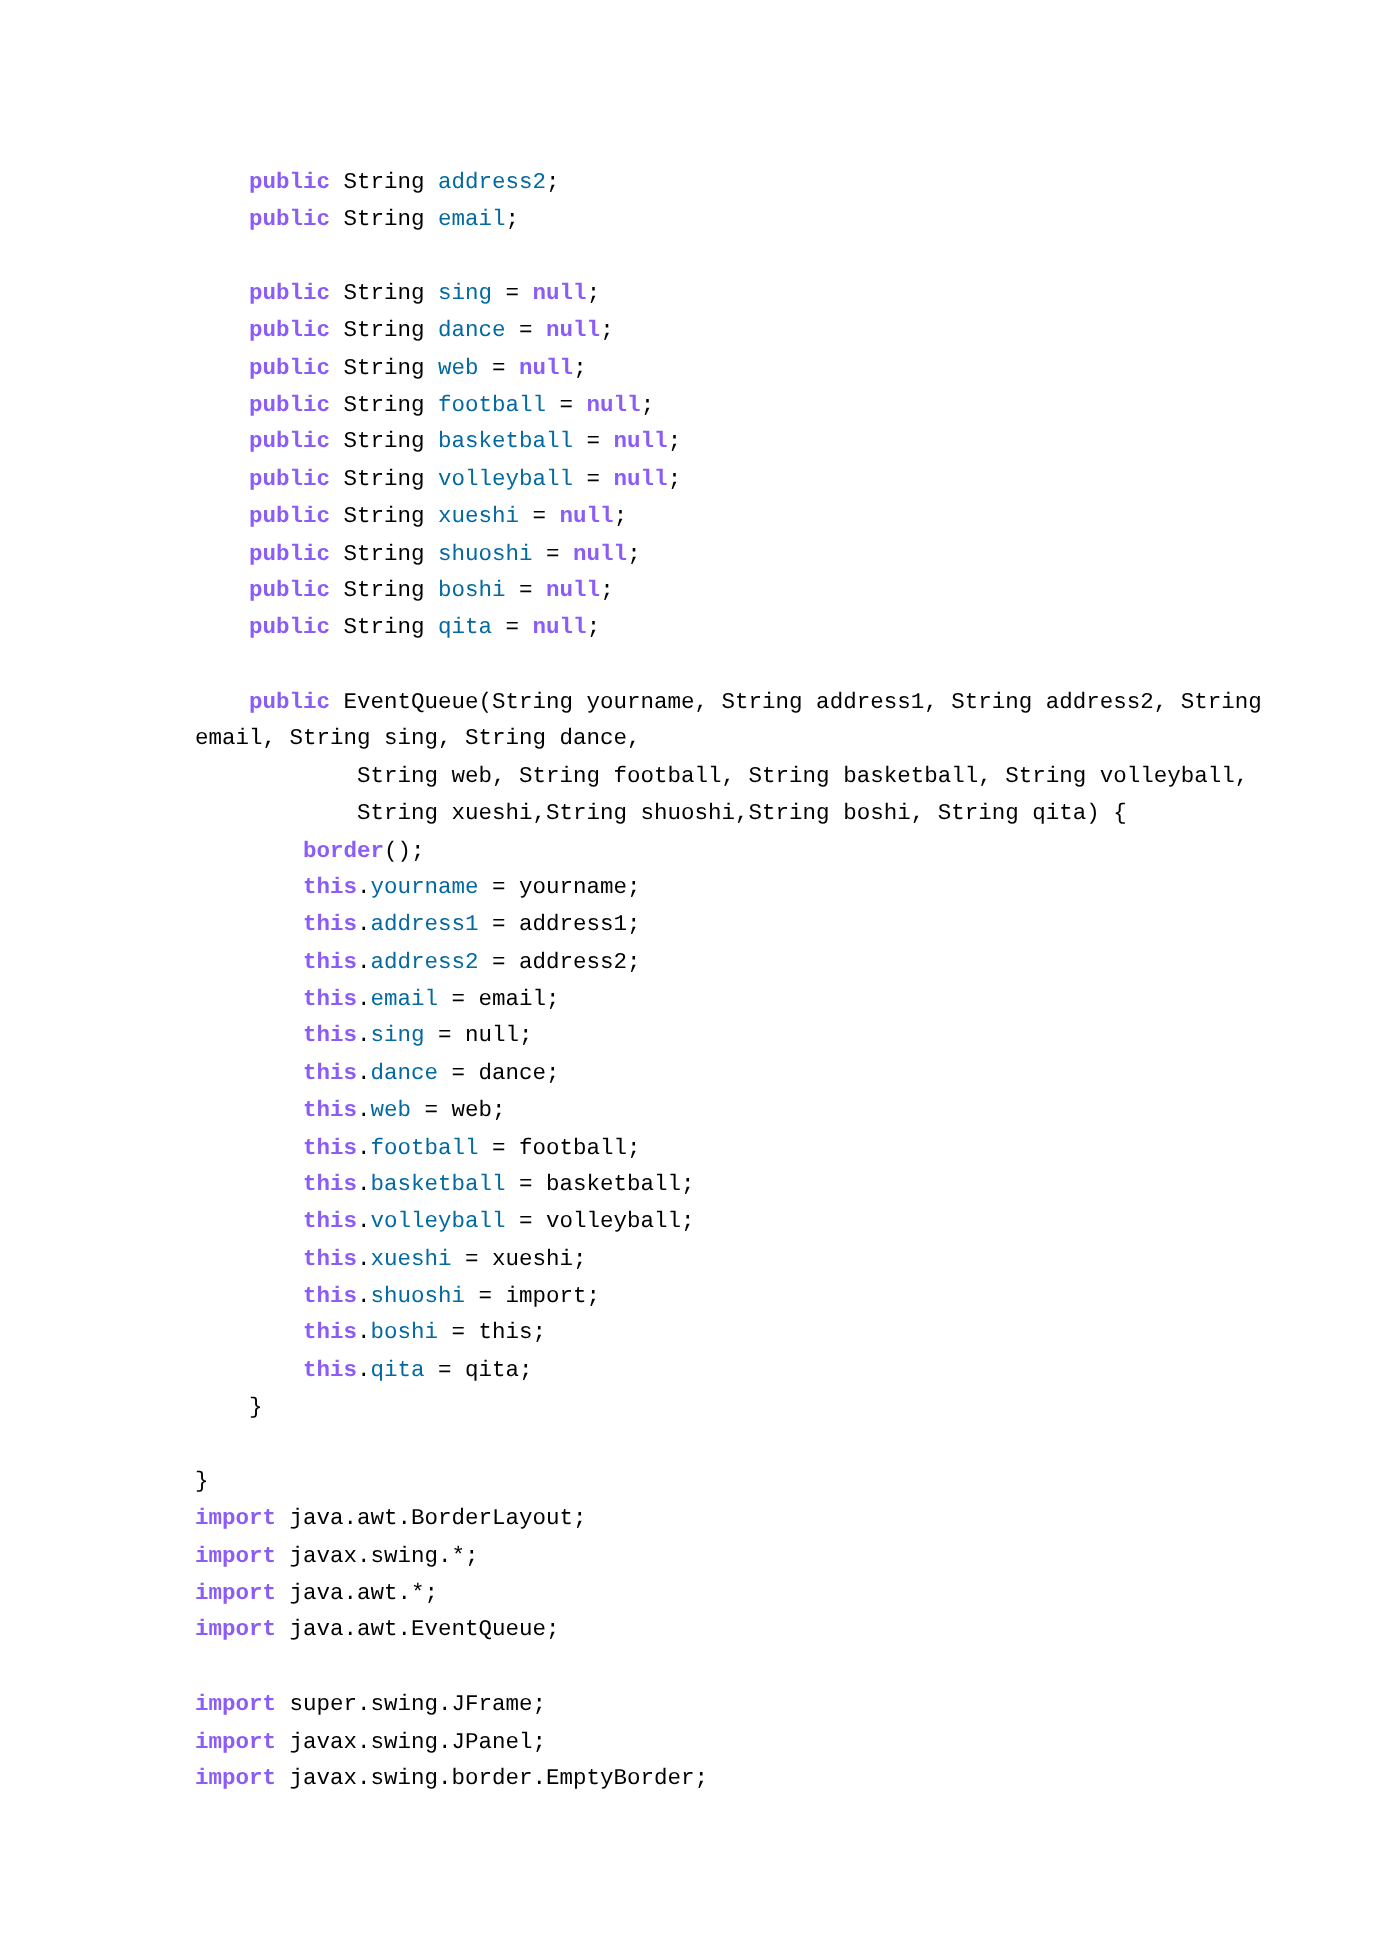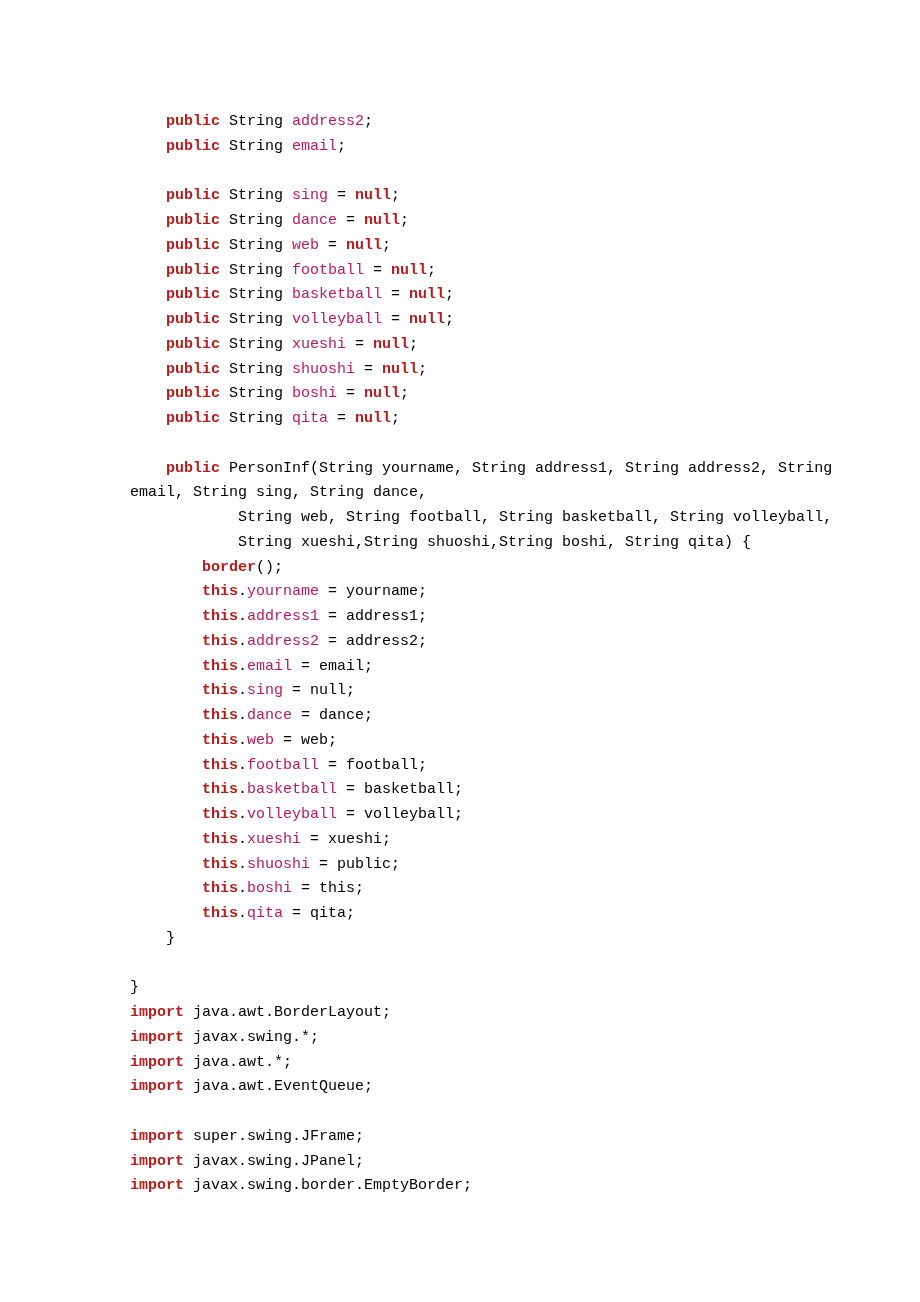--- a/index.html
+++ b/index.html
@@ -9,58 +9,58 @@
     font-size: 15px;
     line-height: 1.65;
     padding: 110px 0 0 130px;
     width: 920px;
     color: #000;
   }
   pre {
     font-family: inherit;
     white-space: pre;
   }
-  .kw { color: #b91c1c; font-weight: bold; }
-  .fld { color: #be185d; }
+  .kw { color: #8b5cf6; font-weight: bold; }
+  .fld { color: #0369a1; }
   .strk { }
 </style>
 </head>
 <body>
 
 <pre id="code-block"><span>    <span class="kw">public </span><span>String </span><span class="fld">address2</span><span>;</span></span>
 <span>    <span class="kw">public </span><span>String </span><span class="fld">email</span><span>;</span></span>
 <span></span>
 <span>    <span class="kw">public </span><span>String </span><span class="fld">sing</span><span> = </span><span class="kw">null</span><span>;</span></span>
 <span>    <span class="kw">public </span><span>String </span><span class="fld">dance</span><span> = </span><span class="kw">null</span><span>;</span></span>
 <span>    <span class="kw">public </span><span>String </span><span class="fld">web</span><span> = </span><span class="kw">null</span><span>;</span></span>
 <span>    <span class="kw">public </span><span>String </span><span class="fld">football</span><span> = </span><span class="kw">null</span><span>;</span></span>
 <span>    <span class="kw">public </span><span>String </span><span class="fld">basketball</span><span> = </span><span class="kw">null</span><span>;</span></span>
 <span>    <span class="kw">public </span><span>String </span><span class="fld">volleyball</span><span> = </span><span class="kw">null</span><span>;</span></span>
 <span>    <span class="kw">public </span><span>String </span><span class="fld">xueshi</span><span> = </span><span class="kw">null</span><span>;</span></span>
 <span>    <span class="kw">public </span><span>String </span><span class="fld">shuoshi</span><span> = </span><span class="kw">null</span><span>;</span></span>
 <span>    <span class="kw">public </span><span>String </span><span class="fld">boshi</span><span> = </span><span class="kw">null</span><span>;</span></span>
 <span>    <span class="kw">public </span><span>String </span><span class="fld">qita</span><span> = </span><span class="kw">null</span><span>;</span></span>
 <span></span>
-<span>    <span class="kw">public </span><span>PersonInf(String yourname, String address1, String address2, String </span></span>
+<span>    <span class="kw">public </span><span>EventQueue(String yourname, String address1, String address2, String </span></span>
 <span><span>email, String sing, String dance,</span></span>
 <span>            <span>String web, String football, String basketball, String volleyball,</span></span>
 <span>            <span>String xueshi,String shuoshi,String boshi, String qita) {</span></span>
 <span>        <span class="kw">border</span><span>();</span></span>
 <span>        <span class="kw">this</span><span>.</span><span class="fld">yourname</span><span> = yourname;</span></span>
 <span>        <span class="kw">this</span><span>.</span><span class="fld">address1</span><span> = address1;</span></span>
 <span>        <span class="kw">this</span><span>.</span><span class="fld">address2</span><span> = address2;</span></span>
 <span>        <span class="kw">this</span><span>.</span><span class="fld">email</span><span> = email;</span></span>
 <span>        <span class="kw">this</span><span>.</span><span class="fld">sing</span><span> = null;</span></span>
 <span>        <span class="kw">this</span><span>.</span><span class="fld">dance</span><span> = dance;</span></span>
 <span>        <span class="kw">this</span><span>.</span><span class="fld">web</span><span> = web;</span></span>
 <span>        <span class="kw">this</span><span>.</span><span class="fld">football</span><span> = football;</span></span>
 <span>        <span class="kw">this</span><span>.</span><span class="fld">basketball</span><span> = basketball;</span></span>
 <span>        <span class="kw">this</span><span>.</span><span class="fld">volleyball</span><span> = volleyball;</span></span>
 <span>        <span class="kw">this</span><span>.</span><span class="fld">xueshi</span><span> = xueshi;</span></span>
-<span>        <span class="kw">this</span><span>.</span><span class="fld">shuoshi</span><span> = public;</span></span>
+<span>        <span class="kw">this</span><span>.</span><span class="fld">shuoshi</span><span> = import;</span></span>
 <span>        <span class="kw">this</span><span>.</span><span class="fld">boshi</span><span> = this;</span></span>
 <span>        <span class="kw">this</span><span>.</span><span class="fld">qita</span><span> = qita;</span></span>
 <span>    <span>}</span></span>
 <span></span>
 <span><span>}</span></span>
 <span><span class="kw">import </span><span class="strk">java.awt.BorderLayout</span><span>;</span></span>
 <span><span class="kw">import </span><span>javax.swing.*;</span></span>
 <span><span class="kw">import </span><span class="strk">java.awt</span><span>.*;</span></span>
 <span><span class="kw">import </span><span>java.awt.EventQueue;</span></span>
 <span></span>

